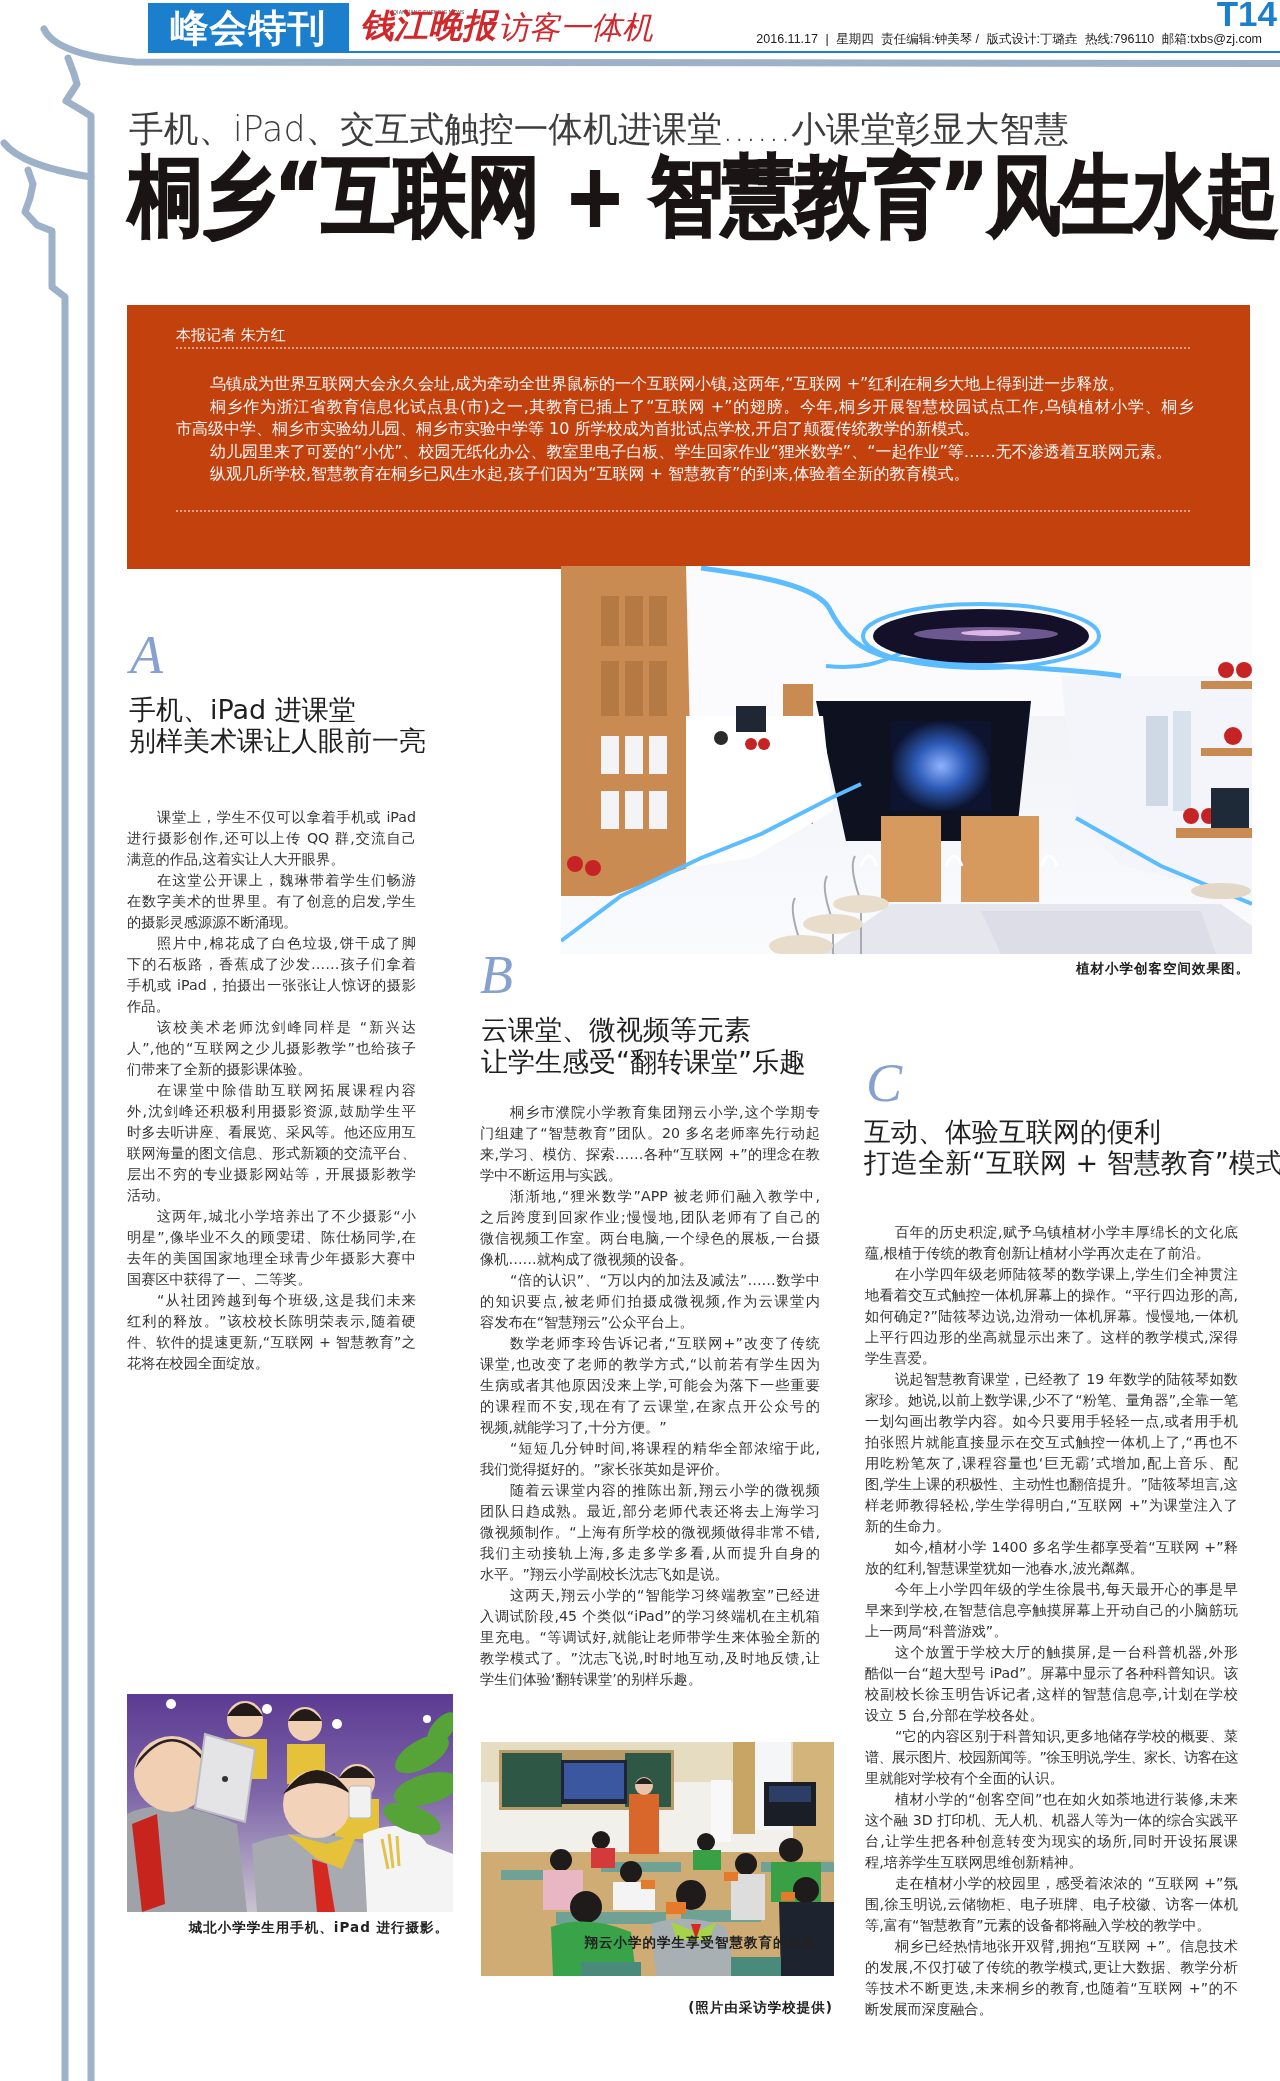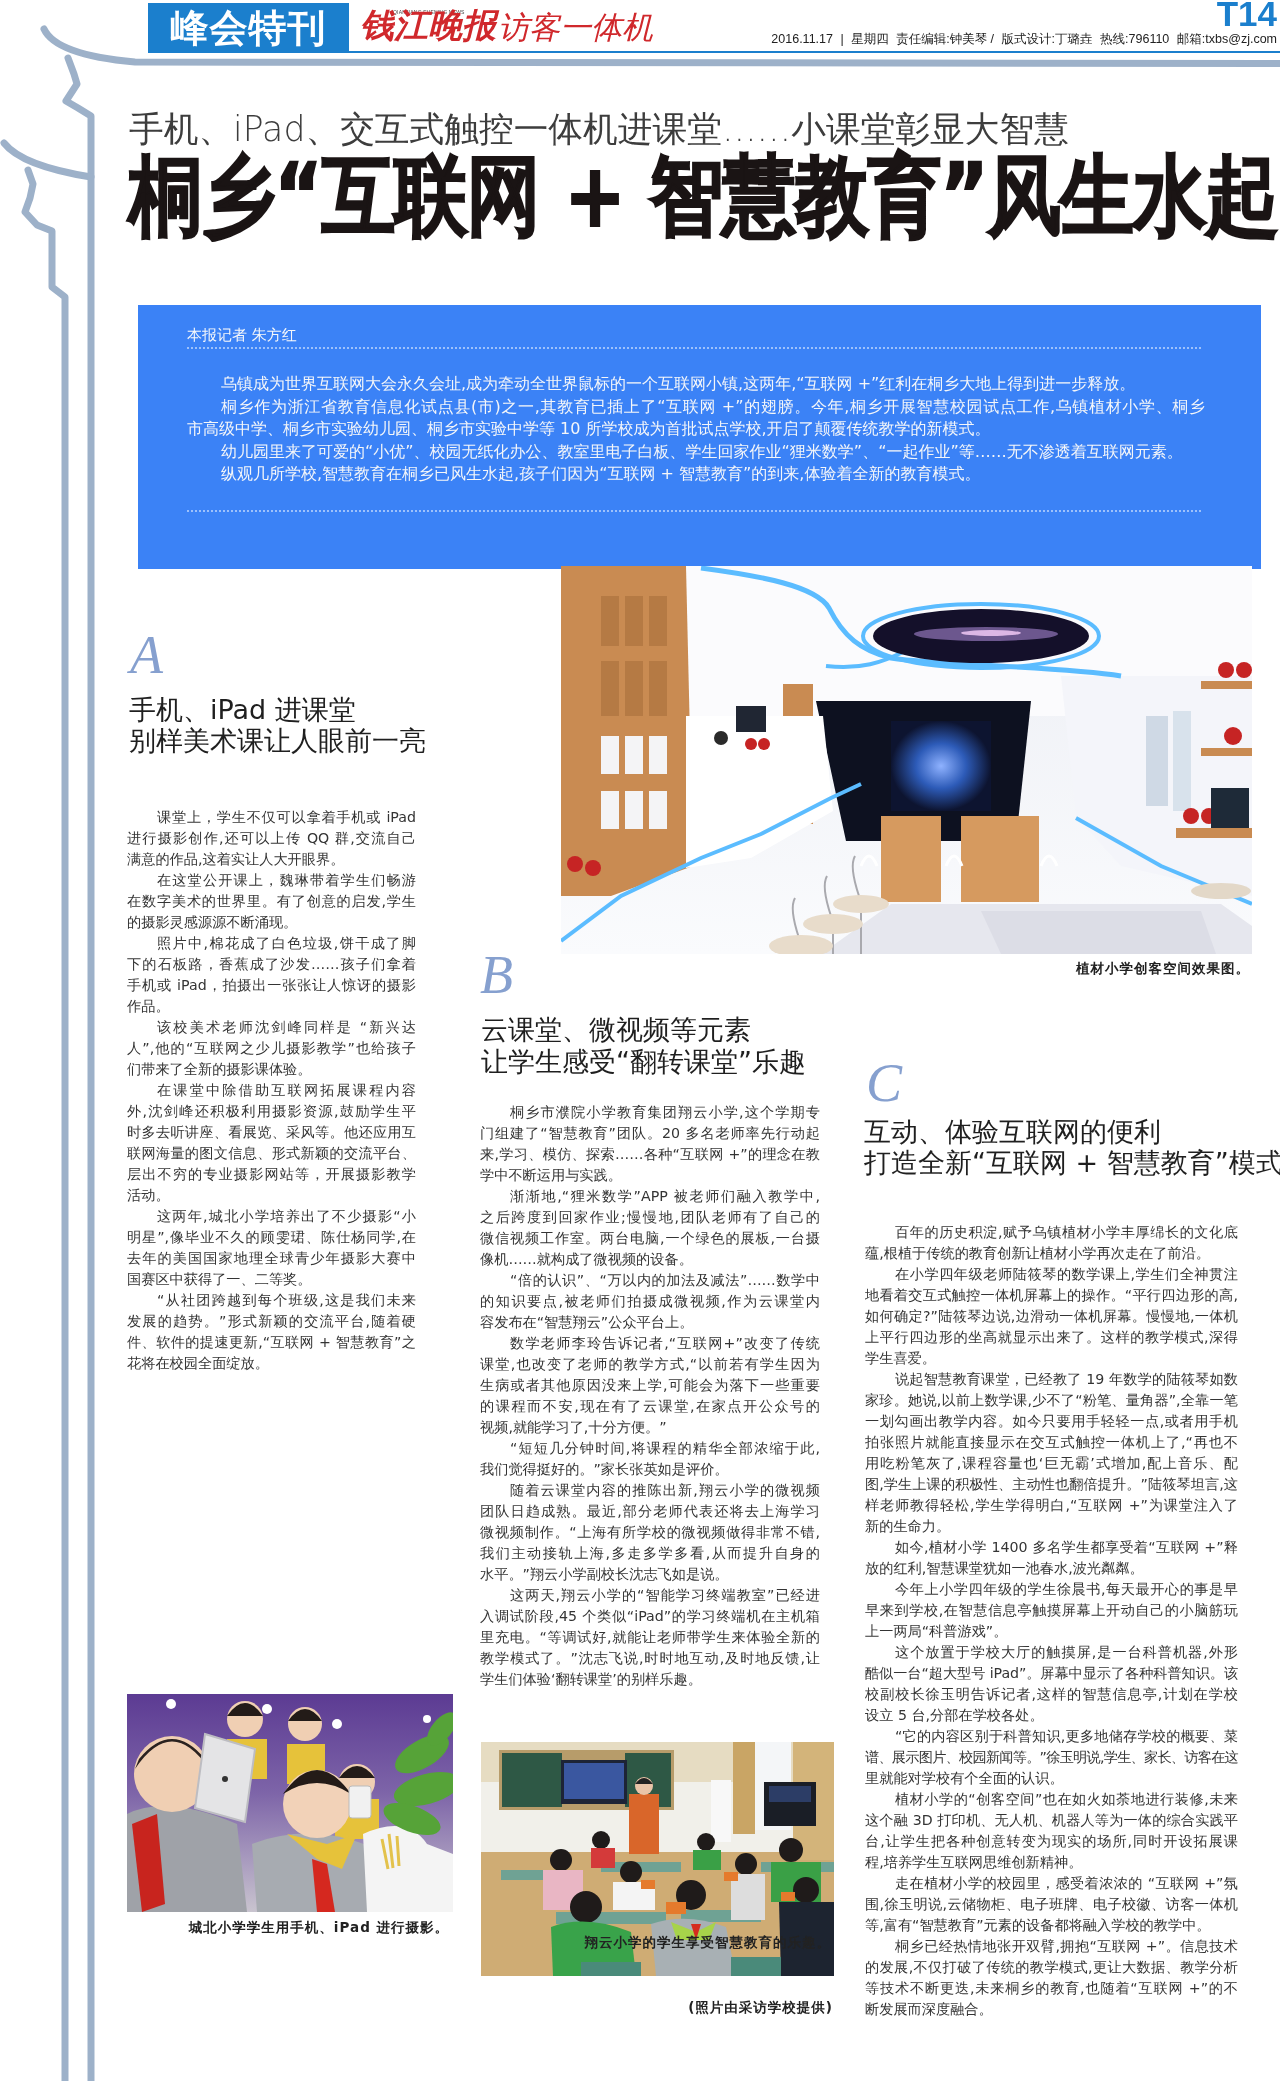--- a/index.html
+++ b/index.html
@@ -34,36 +34,36 @@
   .head-rule { position: absolute; left: 349px; top: 51px; width: 931px; height: 2px; background: #1b7fcd; }
   .page-num {
     position: absolute; right: 3px; top: -5px; font-size: 35px; line-height: 38px;
     font-weight: bold; color: #1b7fcd; font-family: "Liberation Sans", sans-serif;
   }
   .info {
     position: absolute; right: 2px; top: 31px; font-size: 12.5px; line-height: 16px;
     color: #222222; white-space: nowrap; font-family: "Liberation Sans", sans-serif;
   }
   .info span { margin-right: 4px; }
-  .info span:last-child { margin-right: 1px; }
+  .info span:last-child { margin-right: 16px; }
 
   
   .kicker {
     position: absolute; left: 129px; top: 107px; font-size: 35px; line-height: 44px;
     color: #3d3d3d; font-weight: 300; white-space: nowrap; display: inline-block;
     transform-origin: left center;
   }
   .title {
     position: absolute; left: 129px; top: 148px; font-size: 84px; line-height: 96px;
     font-weight: 900; color: #1a1414; white-space: nowrap; display: inline-block;
     -webkit-text-stroke: 2px #1a1414; transform-origin: left center; letter-spacing: -1px;
   }
 
   
-  .intro { position: absolute; left: 138px; top: 305px; width: 1123px; height: 264px; background: #3b82f6; }
+  .intro { position: absolute; left: 127px; top: 305px; width: 1123px; height: 264px; background: #c2410c; }
   .byline { position: absolute; left: 49px; top: 21px; font-size: 15px; line-height: 18px; color: #f5f7fa; }
   .dots { position: absolute; left: 49px; width: 1014px; height: 0; border-top: 2px dotted rgba(255,255,255,0.5); }
   .intro-body { position: absolute; left: 49px; top: 68px; width: 1018px; font-size: 16px; line-height: 22.5px; color: #f4f6f9; }
   .intro-body .ln.first { padding-left: 34px; }
 
   
   .body { position: absolute; font-size: 14.2px; line-height: 21px; color: #343434; }
   .para { margin: 0; padding: 0; }
   .ln {
     display: block; white-space: nowrap; text-align: justify; text-align-last: justify;
@@ -260,21 +260,21 @@
         <span class="ln last">活动。</span>
       </p>
       <p class="para">
         <span class="ln first">这两年,城北小学培养出了不少摄影“小</span>
         <span class="ln">明星”,像毕业不久的顾雯珺、陈仕杨同学,在</span>
         <span class="ln">去年的美国国家地理全球青少年摄影大赛中</span>
         <span class="ln last">国赛区中获得了一、二等奖。</span>
       </p>
       <p class="para">
         <span class="ln first">“从社团跨越到每个班级,这是我们未来</span>
-        <span class="ln">发展的趋势。”形式新颖的交流平台,随着硬</span>
+        <span class="ln">红利的释放。”该校校长陈明荣表示,随着硬</span>
         <span class="ln">件、软件的提速更新,“互联网 + 智慧教育”之</span>
         <span class="ln last">花将在校园全面绽放。</span>
       </p>
     </div>
 
   <div class="photo" style="left:127px;top:1694px;width:326px;height:218px;">
     <svg viewBox="0 0 326 218" preserveAspectRatio="none">
       <defs>
         <linearGradient id="bg2" x1="0" y1="0" x2="0" y2="1">
           <stop offset="0" stop-color="#5c3b93"></stop>

